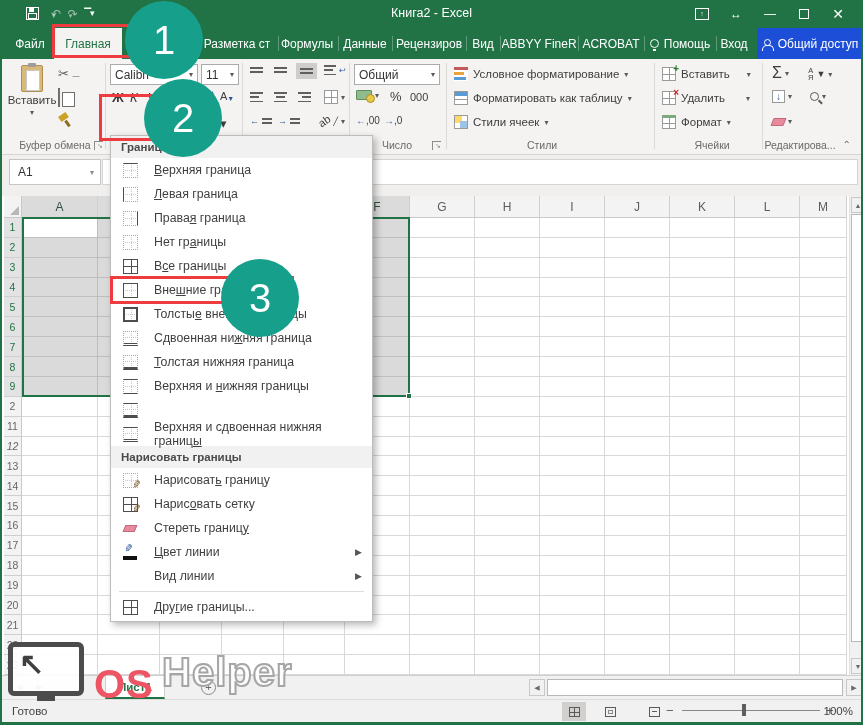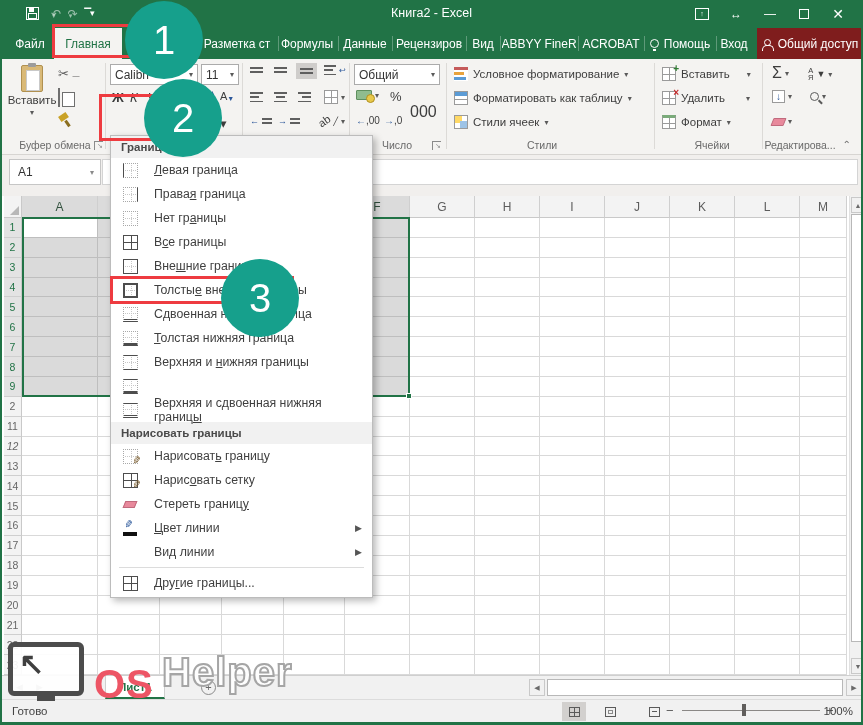--- a/index.html
+++ b/index.html
@@ -22,21 +22,21 @@
   .winctl .c{width:34px;height:28px;display:flex;align-items:center;justify-content:center;font-size:12px;color:#fff}
   .ribopt{width:14px;height:12px;border:1.3px solid #fff;position:relative;font-size:7px;text-align:center;line-height:9px}
   .arrows-cursor{color:#101010;font-weight:bold;font-size:14px}
   .maxbox{width:10px;height:10px;border:1.3px solid #fff}
 
   
   .tabrow{position:absolute;left:0;top:28px;width:100%;height:31px;background:#217346}
   .rtab{position:absolute;top:0;height:31px;display:flex;align-items:center;justify-content:center;
     color:#fff;font-size:12px;white-space:nowrap;overflow:hidden}
   .rtab.active{background:#f4f3f1;color:#217346}
-  .rtab.dark{background:#7f1d1d}
+  .rtab.dark{background:#1d4ed8}
   .tabsep{position:absolute;top:8px;width:1px;height:15px;background:rgba(255,255,255,.28)}
   .bulb{width:9px;height:9px;border:1.2px solid #fff;border-radius:50%;position:relative;margin-right:5px}
   .bulb::after{content:"";position:absolute;left:2px;top:9px;width:3px;height:2px;background:#fff}
   .person{width:10px;height:10px;position:relative;margin-right:6px}
   .person::before{content:"";position:absolute;left:2.5px;top:0;width:5px;height:5px;border:1.2px solid #fff;border-radius:50%}
   .person::after{content:"";position:absolute;left:0;top:6px;width:10px;height:5px;border:1.2px solid #fff;border-bottom:none;border-radius:5px 5px 0 0}
 
   
   .ribbon{position:absolute;left:0;top:59px;width:100%;height:96px;background:#f4f3f1;border-bottom:1px solid #d7d5d2}
   .gsep{position:absolute;top:4px;width:1px;height:86px;background:#dcdad7}
@@ -382,21 +382,21 @@
       <span>Общий</span>
         <span class="caret">▾</span>
     </div>
     <div class="alcell" style="left:354px;top:31px">
         <span class="money"></span>
         <span class="caret">▾</span>
       </div>
     <div class="alcell" style="left:388px;top:30px;font-size:13px;color:#3d3d3d">
         <span>%</span>
       </div>
-    <div class="alcell" style="left:408px;top:44px;font-size:16px;color:#3d3d3d">
+    <div class="alcell" style="left:408px;top:32px;font-size:11px;color:#3d3d3d">
         <span>000</span>
       </div>
     <div class="alcell" style="left:354px;top:56px">
         <span class="decico"><span class="a">←</span>,00</span>
       </div>
     <div class="alcell" style="left:382px;top:56px">
         <span class="decico"><span class="a">→</span>,0</span>
       </div>
     <div class="glabel" style="left:370px;width:50px">Число</div>
     <div class="launcher" style="left:430px">↘</div>
@@ -566,20 +566,24 @@
     <div class="vscroll">
       <div class="sbtn" style="top:1px">▲</div>
       <div class="vthumb"></div>
       <div class="sbtn" style="bottom:1px">▼</div>
     </div>
   </div>
 
   <div class="menu z60" id="bordersmenu">
       <div class="mhead">Границы</div>
       <div class="mi">
+        <span class="bx st"></span>
+        <span class="lbl"><u>В</u>ерхняя граница</span>
+      </div>
+      <div class="mi">
         <span class="bx sl"></span>
         <span class="lbl"><u>Л</u>евая граница</span>
       </div>
       <div class="mi">
         <span class="bx sr"></span>
         <span class="lbl">Права<u>я</u> граница</span>
       </div>
       <div class="mi">
         <span class="bx "></span>
         <span class="lbl">Нет гр<u>а</u>ницы</span>

